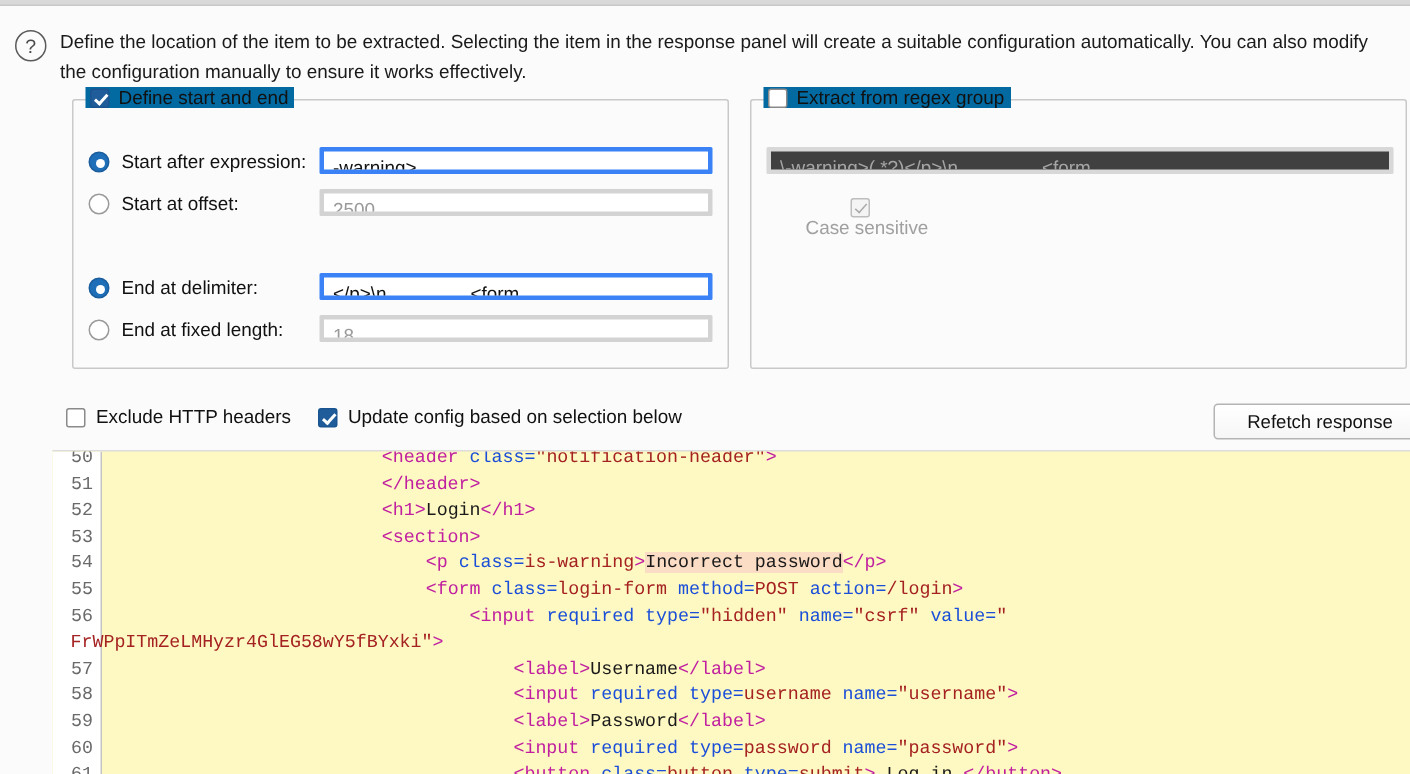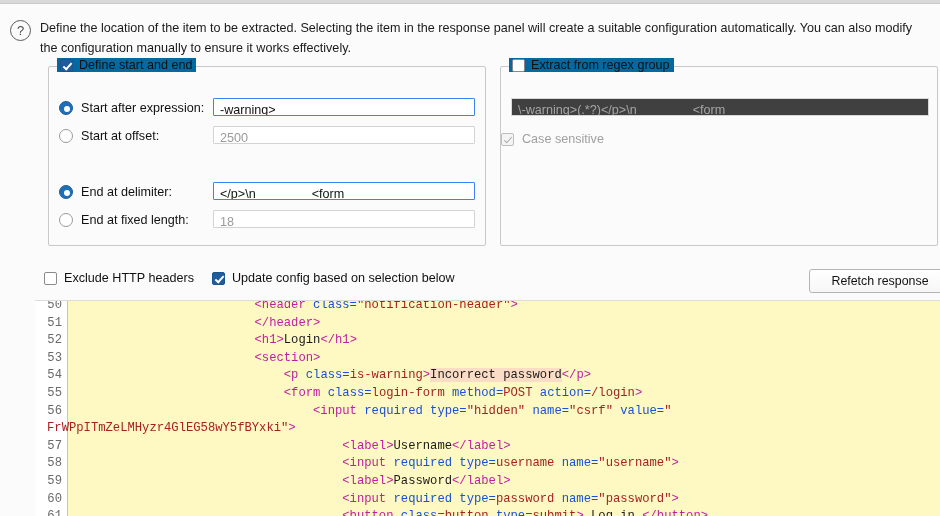--- a/index.html
+++ b/index.html
@@ -65,21 +65,21 @@
   .rb.sel::after {
     content:""; position:absolute; left:4px; top:4px;
     width:6px; height:6px; border-radius:50%; background:#fff;
   }
 
   .row { position:absolute; display:flex; align-items:center; }
   .row .lbl { font-size:12.6px; color:#111; margin-left:8px; white-space:nowrap; }
 
   .tf {
     position:absolute; height:18px; background:#fff;
-    border:1px solid #3b82f6; border-radius:1px;
+    border:3px solid #3b82f6; border-radius:1px;
     font-size:12.6px; color:#111; line-height:23px;
     padding:0 6px; white-space:pre; overflow:hidden;
   }
   .tf.ph { border-color:#d3d3d3; color:#9a9a9a; }
   .tf.ph2 { border-color:#d8d8d8; color:#a5a5a5; background:#404040; }
 
   
   .optrow { position:absolute; left:44px; top:271px; display:flex; align-items:flex-end; }
   .optrow .lbl { font-size:12.6px; color:#111; margin-left:7px; margin-right:18px; white-space:nowrap; }
 
@@ -165,21 +165,21 @@
   </div>
 
   <div class="group" id="grp-regex">
     <div class="group-title">
       <span class="cb"></span>
       <span>Extract from regex group</span>
     </div>
 
     <div class="tf ph2" style="left:10px; top:31px; width:418px;">\-warning&gt;(.*?)&lt;/p&gt;\n                &lt;form</div>
 
-    <div class="row" style="left:0; top:65px;">
+    <div class="row" style="left:28px; top:65px;flex-direction:column;">
       <span class="cb checked disabled"></span>
       <span class="lbl" style="color:#a0a0a0;">Case sensitive</span>
     </div>
   </div>
 
   <div class="optrow">
     <span class="cb"></span>
     <span class="lbl">Exclude HTTP headers</span>
     <span class="cb checked"></span>
     <span class="lbl">Update config based on selection below</span>

